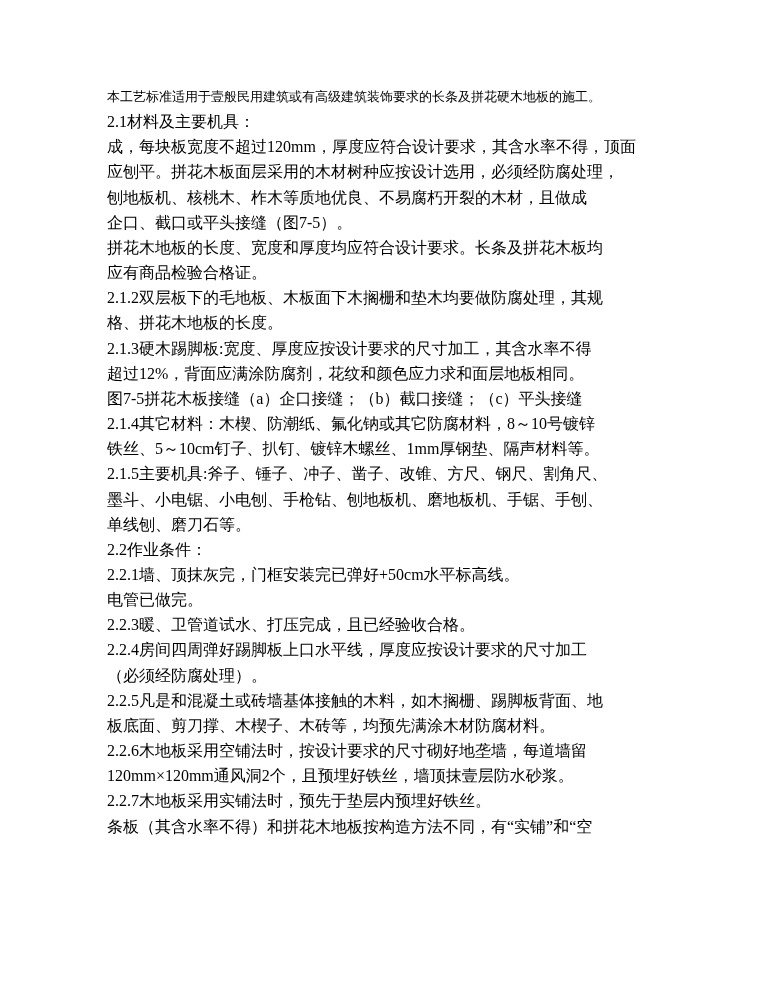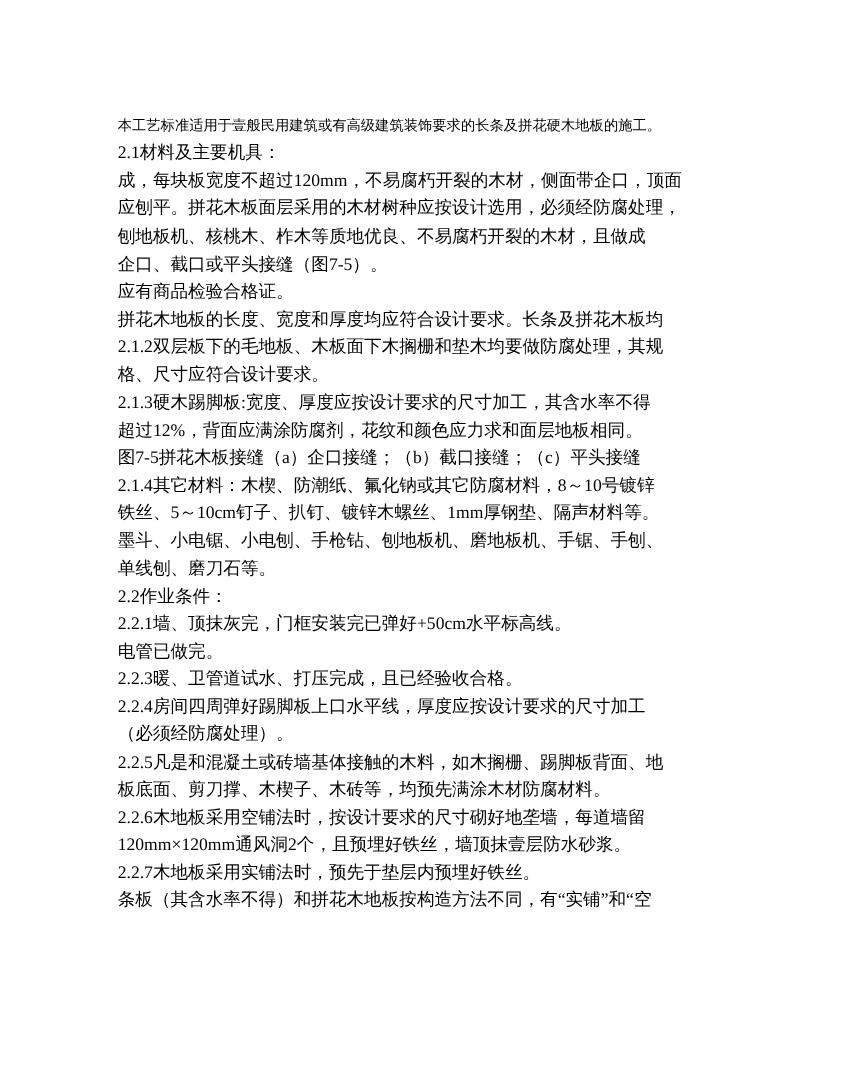--- a/index.html
+++ b/index.html
@@ -23,46 +23,46 @@
   .line {
     font-family: "Liberation Serif", serif;
     font-size: 16px;
     line-height: 25.16px;
     height: 25.16px;
     color: #000000;
     white-space: nowrap;
     letter-spacing: 0px;
   }
   .line.intro {
-    font-family: Liberation Mono, monospace;
+    font-family: Liberation Serif, serif;
     font-size: 13px;
     letter-spacing: 0px;
-    margin-top: 18px;
   }
 </style>
 </head>
 <body>
 
 <div class="page">
   <div class="text-block">
     <div class="line intro">本工艺标准适用于壹般民用建筑或有高级建筑装饰要求的长条及拼花硬木地板的施工。</div>
     <div class="line">2.1材料及主要机具：</div>
-    <div class="line">成，每块板宽度不超过120mm，不易腐朽开裂的木材，侧面带企口，顶面</div>
+    <div class="line">成，每块板宽度不超过120mm，厚度应符合设计要求，其含水率不得，顶面</div>
     <div class="line">应刨平。拼花木板面层采用的木材树种应按设计选用，必须经防腐处理，</div>
     <div class="line">刨地板机、核桃木、柞木等质地优良、不易腐朽开裂的木材，且做成</div>
     <div class="line">企口、截口或平头接缝（图7-5）。</div>
+    <div class="line">拼花木地板的长度、宽度和厚度均应符合设计要求。长条及拼花木板均</div>
     <div class="line">应有商品检验合格证。</div>
-    <div class="line">拼花木地板的长度、宽度和厚度均应符合设计要求。长条及拼花木板均</div>
     <div class="line">2.1.2双层板下的毛地板、木板面下木搁栅和垫木均要做防腐处理，其规</div>
-    <div class="line">格、尺寸应符合设计要求。</div>
+    <div class="line">格、拼花木地板的长度。</div>
     <div class="line">2.1.3硬木踢脚板:宽度、厚度应按设计要求的尺寸加工，其含水率不得</div>
     <div class="line">超过12%，背面应满涂防腐剂，花纹和颜色应力求和面层地板相同。</div>
     <div class="line">图7-5拼花木板接缝（a）企口接缝；（b）截口接缝；（c）平头接缝</div>
     <div class="line">2.1.4其它材料：木楔、防潮纸、氟化钠或其它防腐材料，8～10号镀锌</div>
     <div class="line">铁丝、5～10cm钉子、扒钉、镀锌木螺丝、1mm厚钢垫、隔声材料等。</div>
+    <div class="line">2.1.5主要机具:斧子、锤子、冲子、凿子、改锥、方尺、钢尺、割角尺、</div>
     <div class="line">墨斗、小电锯、小电刨、手枪钻、刨地板机、磨地板机、手锯、手刨、</div>
     <div class="line">单线刨、磨刀石等。</div>
     <div class="line">2.2作业条件：</div>
     <div class="line">2.2.1墙、顶抹灰完，门框安装完已弹好+50cm水平标高线。</div>
     <div class="line">电管已做完。</div>
     <div class="line">2.2.3暖、卫管道试水、打压完成，且已经验收合格。</div>
     <div class="line">2.2.4房间四周弹好踢脚板上口水平线，厚度应按设计要求的尺寸加工</div>
     <div class="line">（必须经防腐处理）。</div>
     <div class="line">2.2.5凡是和混凝土或砖墙基体接触的木料，如木搁栅、踢脚板背面、地</div>
     <div class="line">板底面、剪刀撑、木楔子、木砖等，均预先满涂木材防腐材料。</div>

